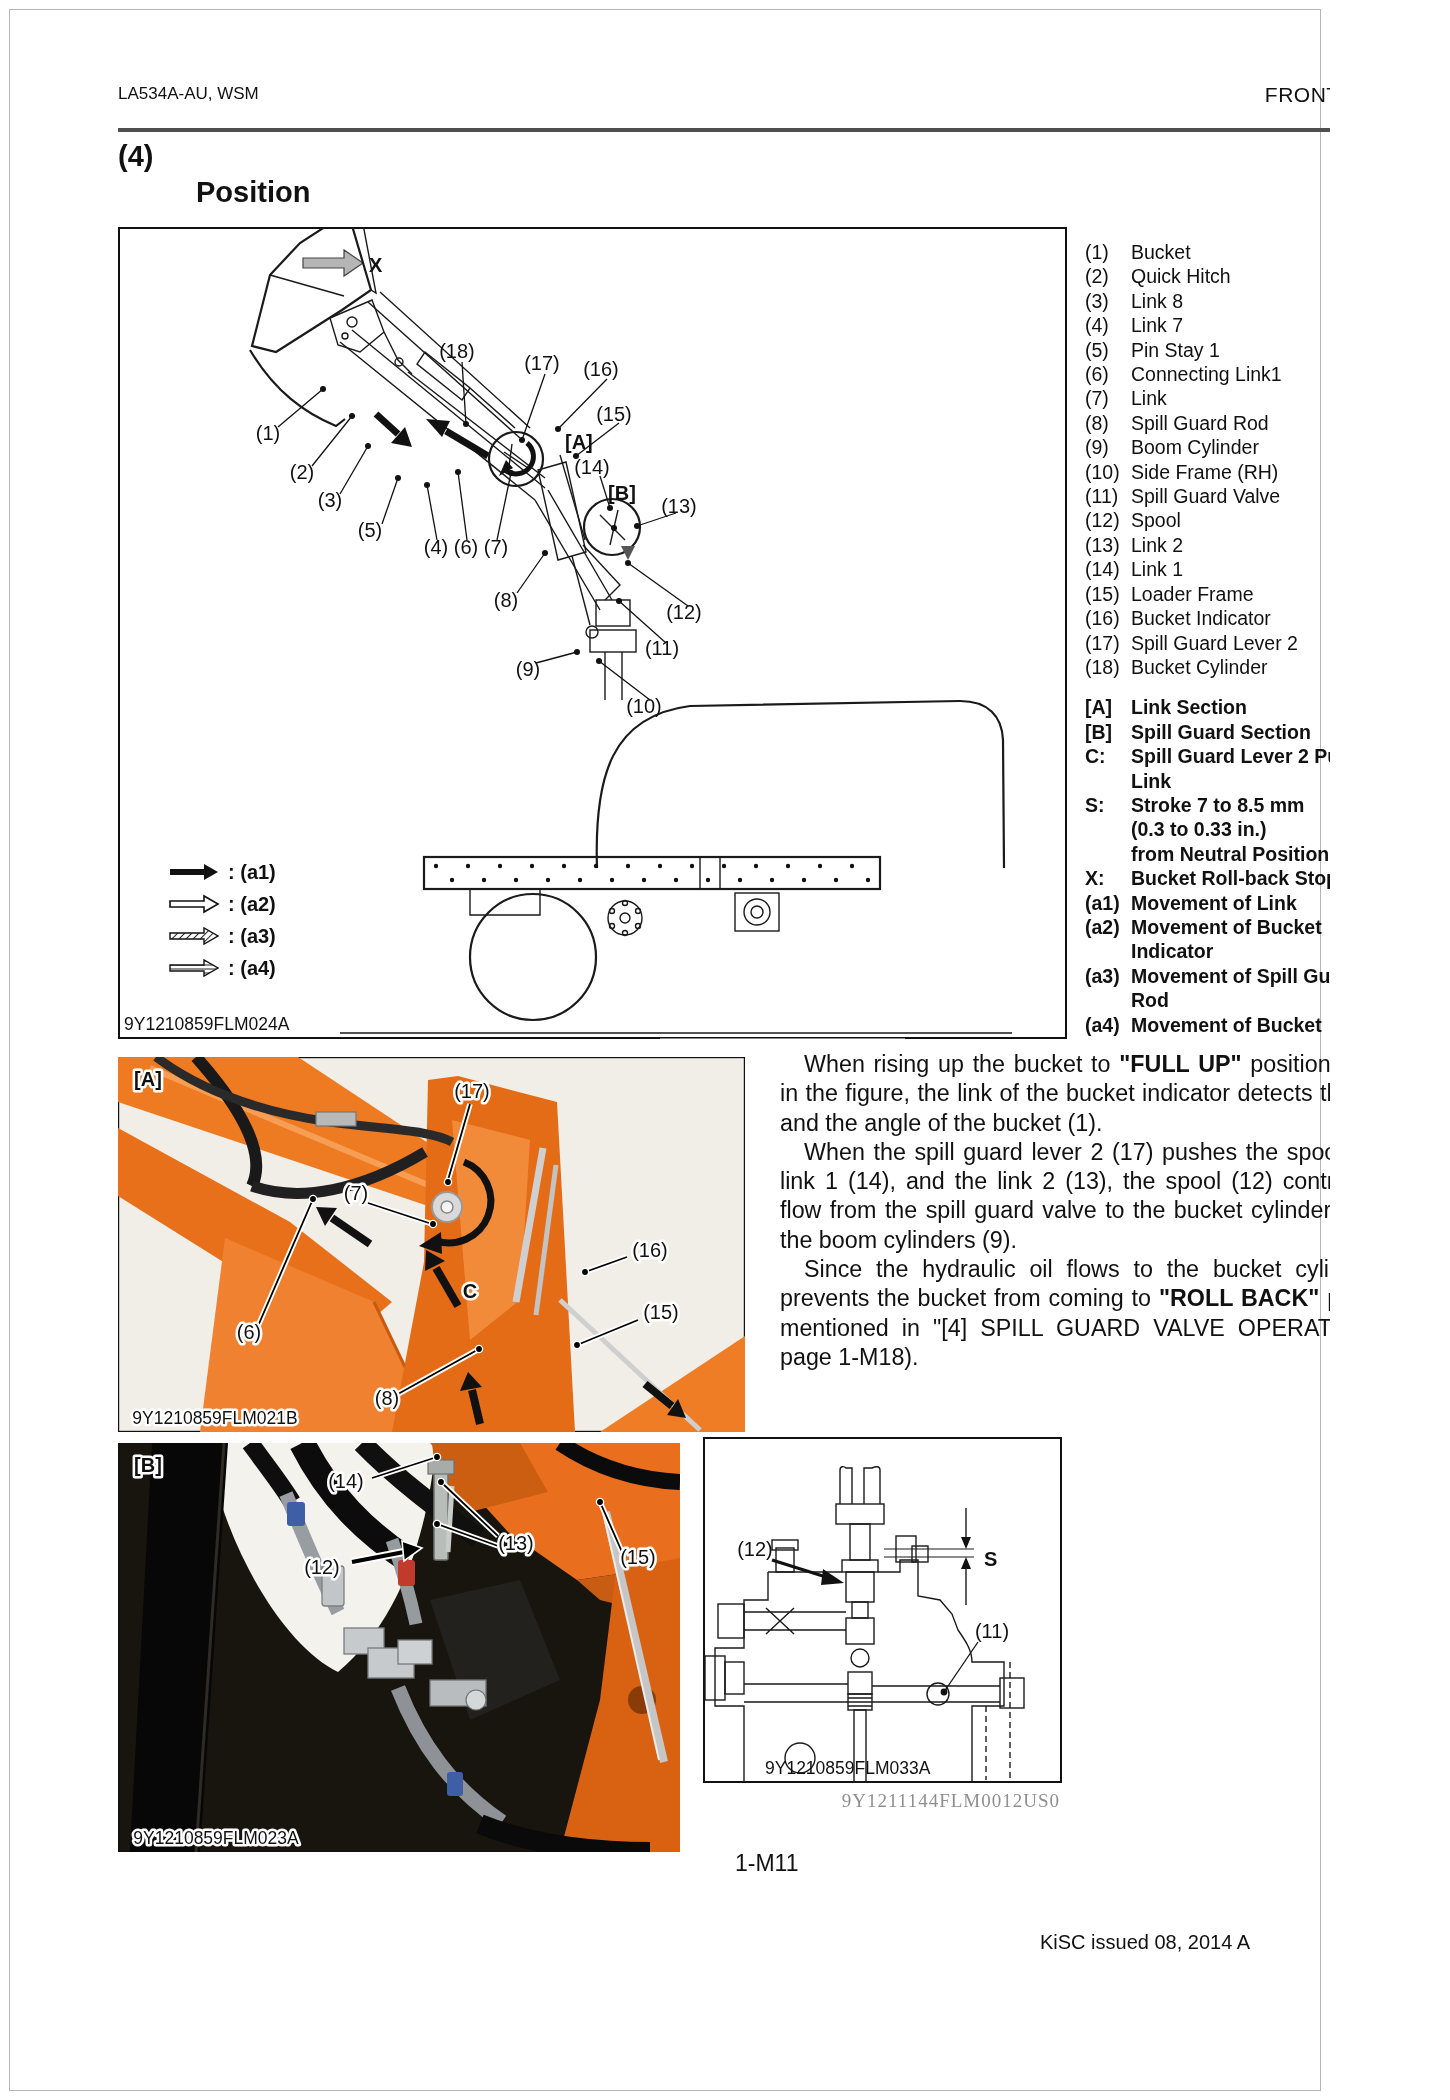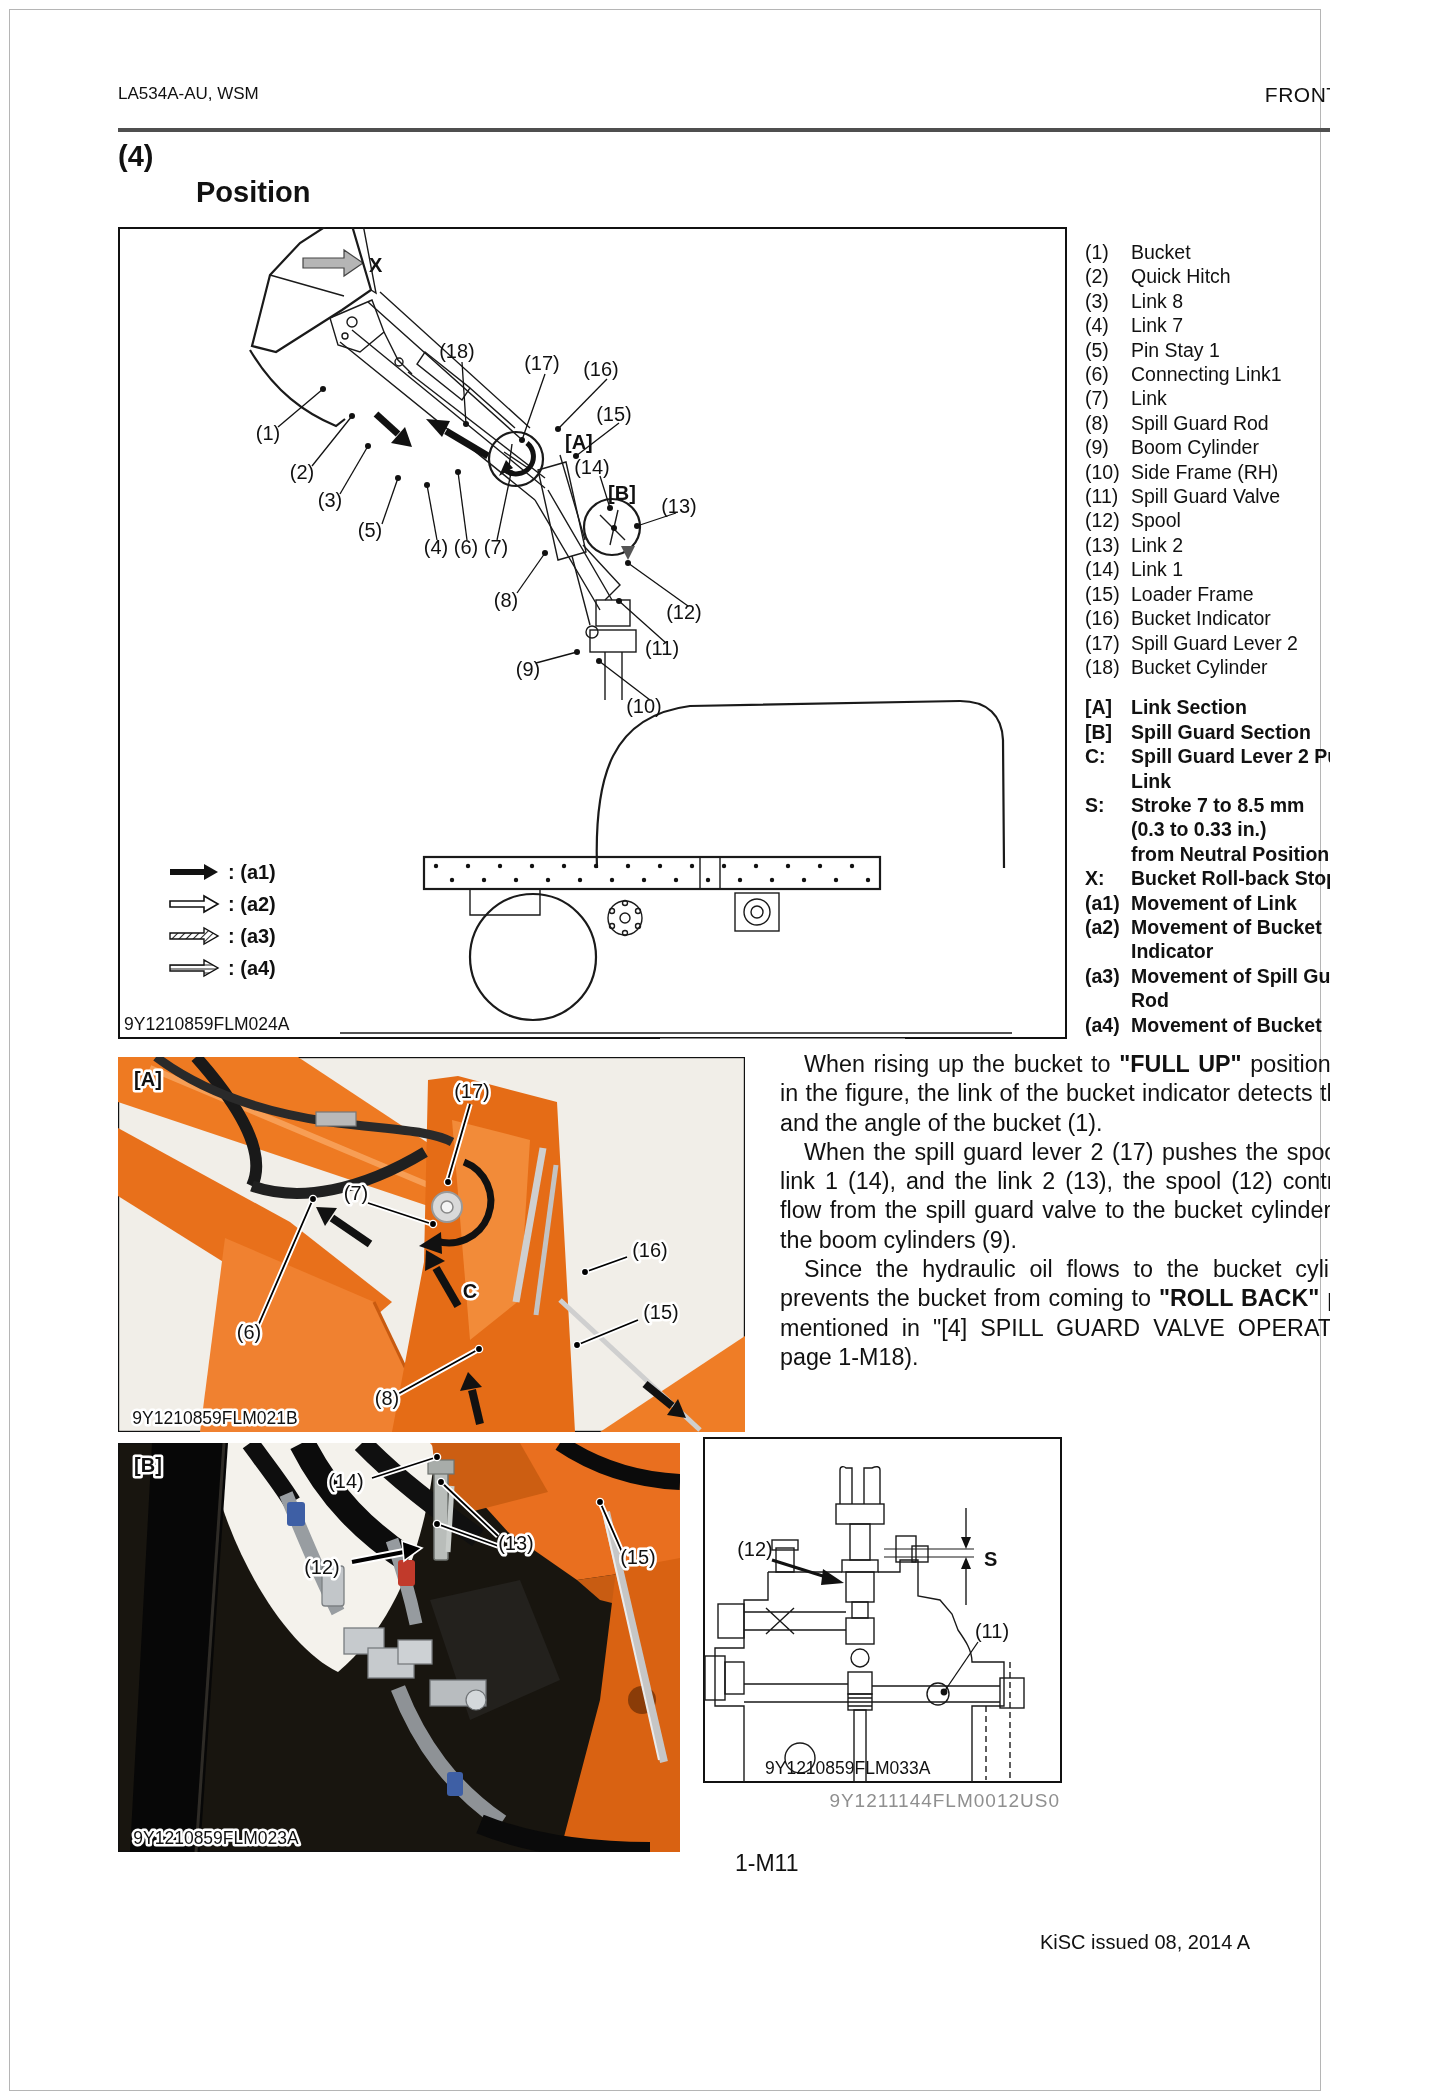--- a/index.html
+++ b/index.html
@@ -19,21 +19,21 @@
   .pl-row{display:flex;}
   .pl-num{width:46px;flex:none;}
   .pl-name{flex:1;}
   #pkeys{margin-top:16px;font-weight:bold;}
   
   #bodycol{left:780px;top:1050px;width:660px;font-size:23.3px;line-height:29.3px;}
   .bp{margin:0;text-align:justify;text-indent:24px;}
   
   #pageno{left:735px;top:1850px;font-size:23px;}
   #kisc{left:1040px;top:1931px;width:310px;text-align:left;font-size:20px;}
-  #refcode{left:760px;top:1790px;width:300px;text-align:right;font-family:Liberation Sans, sans-serif;font-size:19px;color:#8f8f8f;letter-spacing:1px;}
+  #refcode{left:760px;top:1790px;width:300px;text-align:right;font-family:Liberation Serif, serif;font-size:19px;color:#8f8f8f;letter-spacing:1px;}
   
   svg{position:absolute;overflow:hidden;}
   .ln{stroke:#1a1a1a;stroke-width:1.4;fill:none;}
   .ln2{stroke:#1a1a1a;stroke-width:2.2;fill:none;}
   .ld{stroke:#111;stroke-width:1.3;fill:none;}
   .dot{fill:#111;}
   .co{font-family:"Liberation Sans",sans-serif;font-size:20px;fill:#111;}
   .cob{font-weight:bold;}
   .cos{font-size:17.5px;}
   .halo{paint-order:stroke;stroke:#fff;stroke-width:5px;stroke-linejoin:round;}

